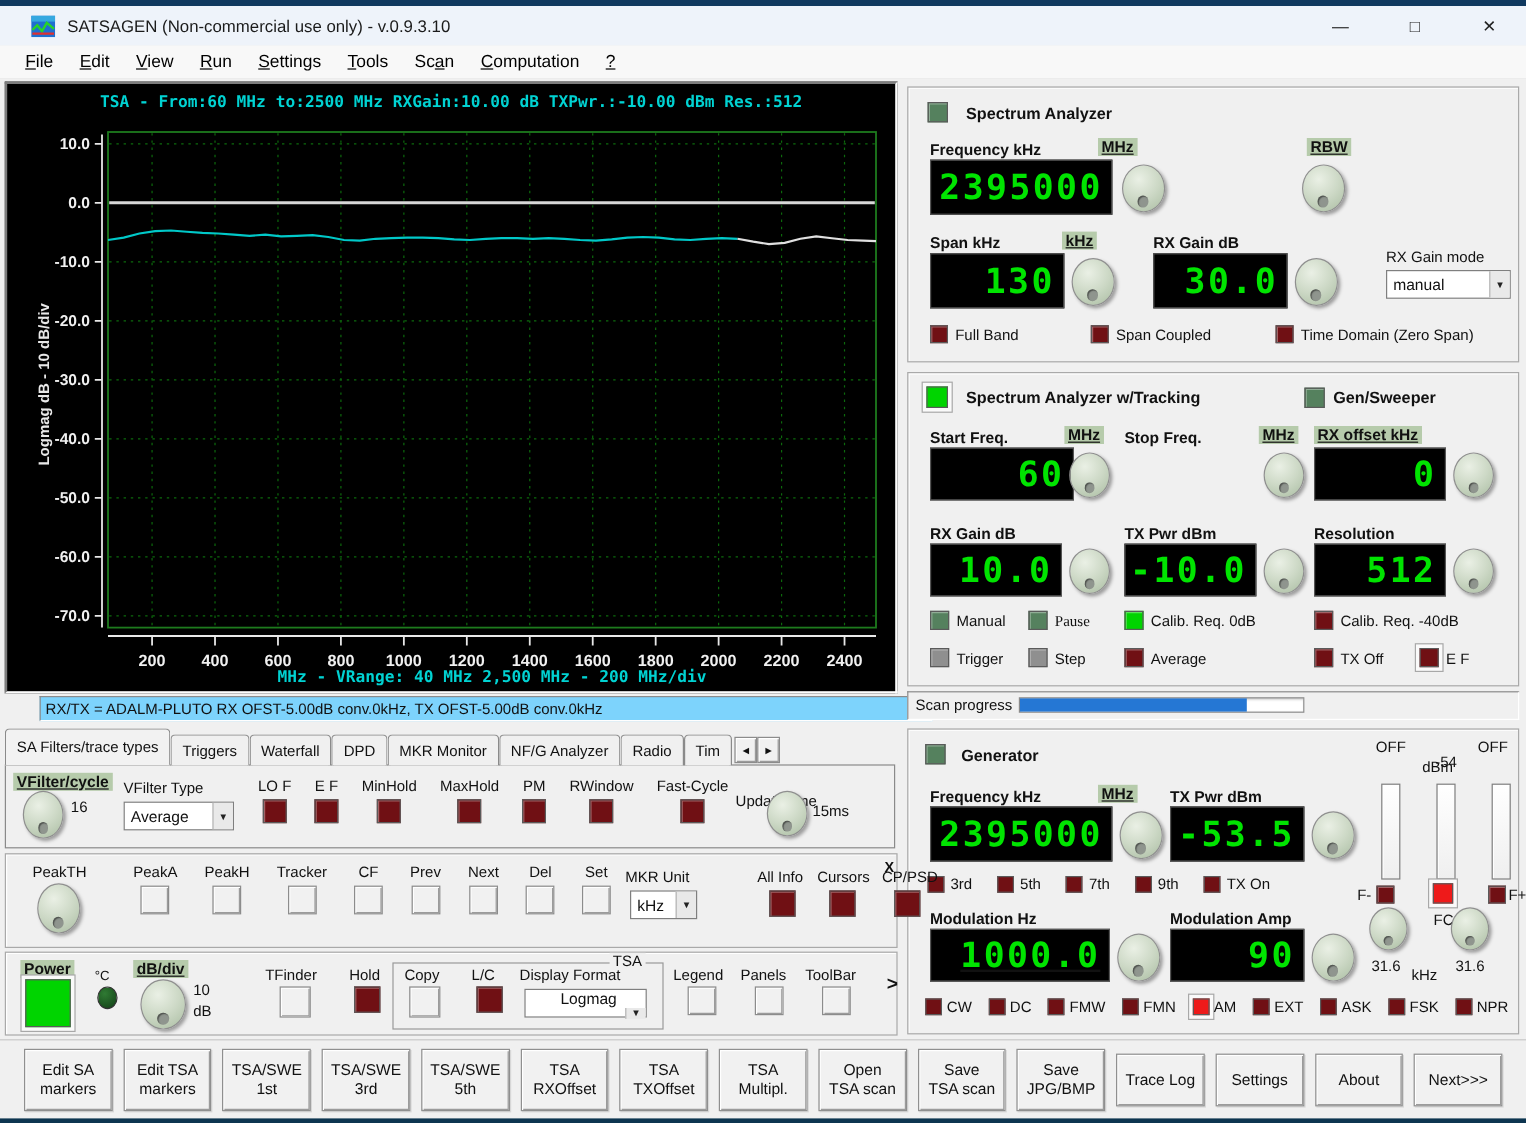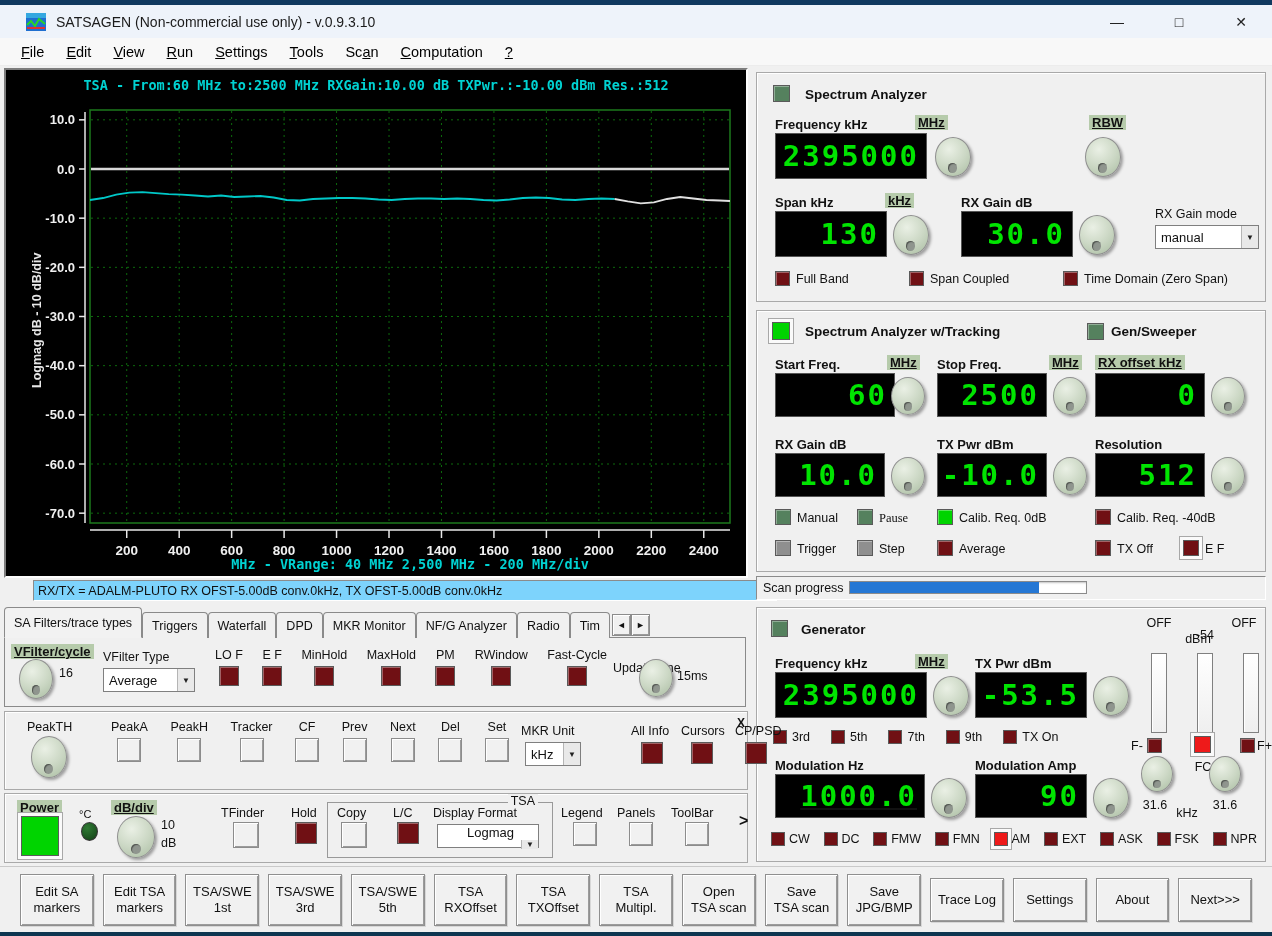--- a/index.html
+++ b/index.html
@@ -231,23 +231,20 @@
 
     <div class="blabel abs" style="left:18px; top:46px;">Start Freq.</div>
     <div class="hl abs" style="left: 130px; top: 44px; background: rgb(182, 203, 171);">MHz</div>
     <div class="lcd" style="left:18px; top:62px; width:120px; height:44px;">
         <span class="val" style="color: rgb(0, 228, 0);">60</span>
       </div>
     <div class="knob" style="left:134px; top:66px; width:34px; height:38px;"></div>
 
     <div class="blabel abs" style="left:180px; top:46px;">Stop Freq.</div>
     <div class="hl abs" style="left: 292px; top: 44px; background: rgb(182, 203, 171);">MHz</div>
-    <div class="lcd" style="left:180px; top:62px; width:110px; height:44px;">
-        <span class="val" style="color: rgb(0, 228, 0);">2500</span>
-      </div>
     <div class="knob" style="left:296px; top:66px; width:34px; height:38px;"></div>
 
     <div class="hl abs" style="left: 338px; top: 44px; background: rgb(182, 203, 171);">RX offset kHz</div>
     <div class="lcd" style="left:338px; top:62px; width:110px; height:44px;">
         <span class="val" style="color: rgb(0, 228, 0);">0</span>
       </div>
     <div class="knob" style="left:454px; top:66px; width:34px; height:38px;"></div>
 
     <div class="blabel abs" style="left:18px; top:126px;">RX Gain dB</div>
     <div class="lcd" style="left:18px; top:142px; width:110px; height:44px;">

